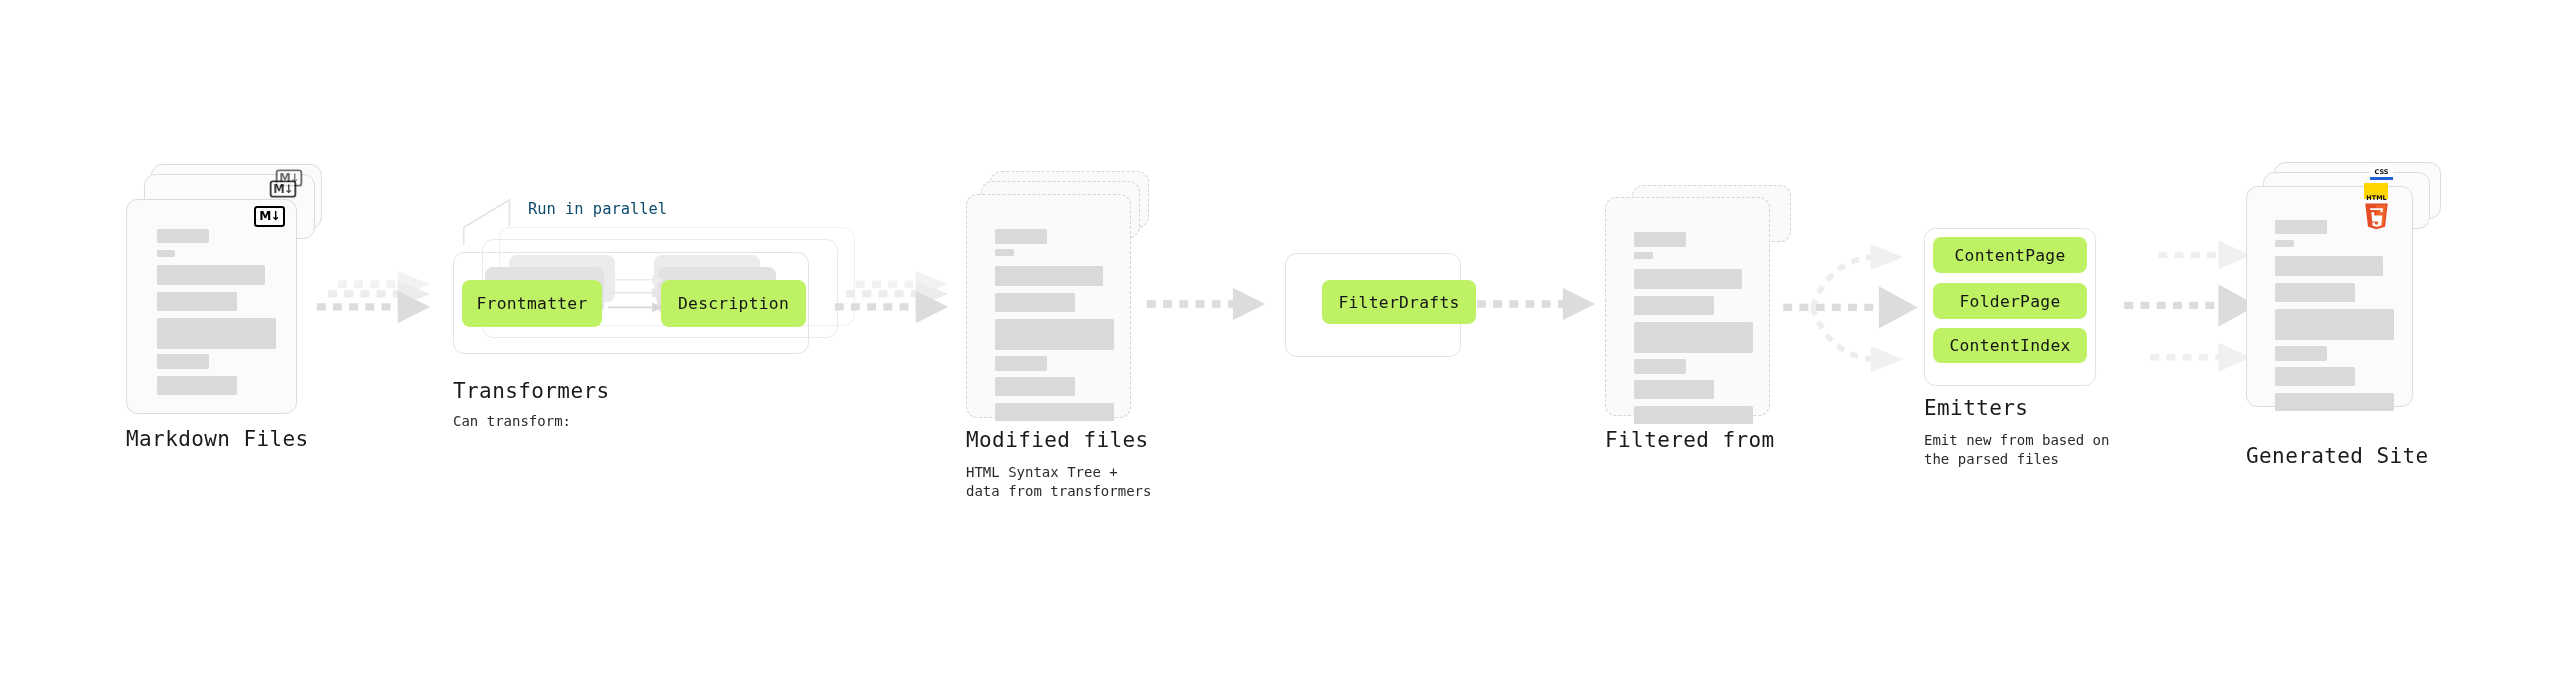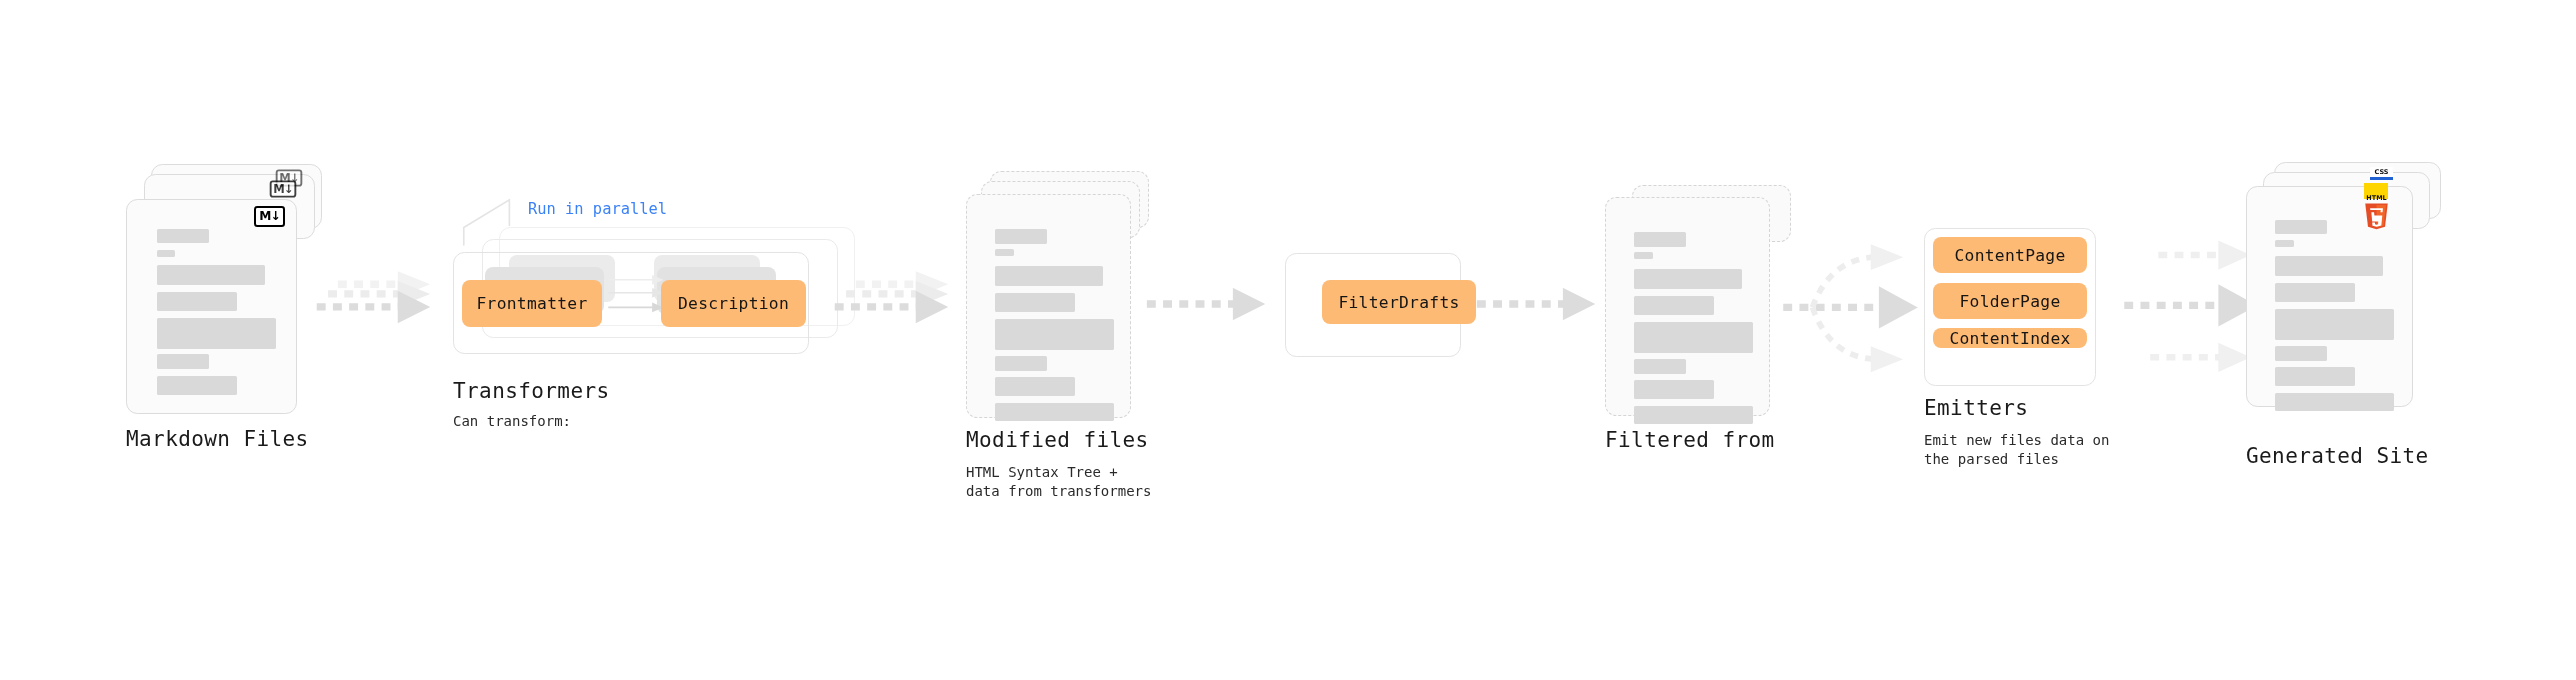--- a/index.html
+++ b/index.html
@@ -47,37 +47,37 @@
     position: absolute;
     border: 1.6px solid #e3e3e3;
     border-radius: 11.4px;
     background: transparent;
   }
   .gbox.faint1 { border-color: #eaeaea; }
   .gbox.faint2 { border-color: #f0f0f0; }
 
   .chip {
     position: absolute;
-    background: #fdba74;
+    background: #bef264;
     border-radius: 8.1px;
     display: flex;
     align-items: center;
     justify-content: center;
     font-size: 16.3px;
     color: #151515;
     letter-spacing: 0.3px;
     white-space: nowrap;
   }
   .chip.ghost1 { background: #e2e2e2; color: transparent; }
   .chip.ghost2 { background: #ebebeb; color: transparent; }
 
   .parallel-label {
     position: absolute;
     font-size: 15.4px;
-    color: #3b82f6;
+    color: #0c4a6e;
     white-space: nowrap;
   }
 
   
   .arrow-svg { position: absolute; overflow: visible; }
 
   
   .md-badge {
     position: absolute;
     width: 28px; height: 18px;
@@ -242,24 +242,24 @@
     <polygon points="122,62 170,88 122,114" fill="#dcdcdc"></polygon>
     <path d="M40 88 Q62 28 118 26" stroke="#ededed" stroke-width="7" fill="none" stroke-dasharray="10 9"></path>
     <polygon points="112,10 152,26 112,42" fill="#f0f0f0"></polygon>
     <path d="M40 88 Q62 150 118 152" stroke="#ededed" stroke-width="7" fill="none" stroke-dasharray="10 9"></path>
     <polygon points="112,136 152,152 112,168" fill="#f0f0f0"></polygon>
   </svg>
 
   <div class="gbox" style="left:1924px; top:228px; width:172px; height:158px;"></div>
   <div class="chip" style="left:1933px; top:237px; width:154px; height:36px;">ContentPage</div>
   <div class="chip" style="left:1933px; top:283px; width:154px; height:36px;">FolderPage</div>
-  <div class="chip" style="left:1933px; top:328px; width:154px; height:20px;">ContentIndex</div>
+  <div class="chip" style="left:1933px; top:328px; width:154px; height:35px;">ContentIndex</div>
   <div class="caption" style="left:1924px; top:396px; width:260px;">
     <div class="cap-title">Emitters</div>
-    <div class="cap-sub">Emit new files data on
+    <div class="cap-sub">Emit new from based on
 the parsed files</div>
   </div>
 
   <svg class="arrow-svg" style="left:2119px; top:234px; width:163px; height:146px;" viewBox="0 0 200 180">
     <line x1="48" y1="26" x2="130" y2="26" stroke="#efefef" stroke-width="8" stroke-dasharray="11 9"></line>
     <polygon points="122,8 162,26 122,44" fill="#f0f0f0"></polygon>
     <line x1="6" y1="88" x2="130" y2="88" stroke="#dcdcdc" stroke-width="9" stroke-dasharray="11 9"></line>
     <polygon points="122,62 170,88 122,114" fill="#dcdcdc"></polygon>
     <line x1="38" y1="152" x2="130" y2="152" stroke="#efefef" stroke-width="8" stroke-dasharray="11 9"></line>
     <polygon points="122,134 162,152 122,170" fill="#f0f0f0"></polygon>

